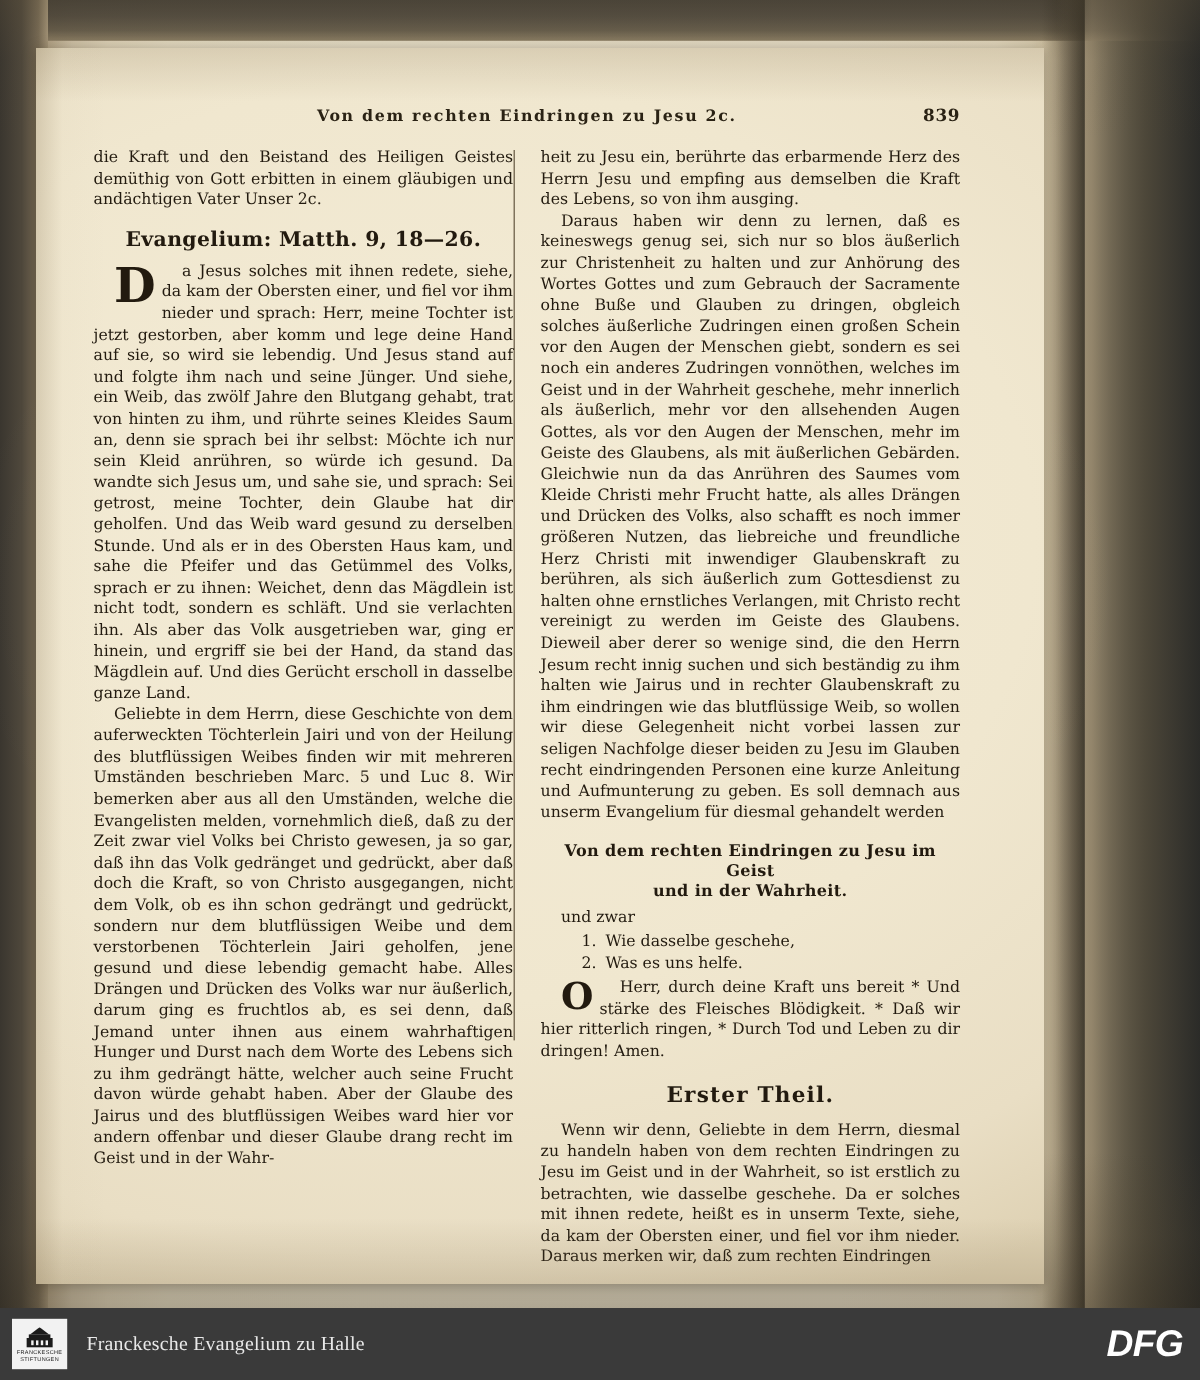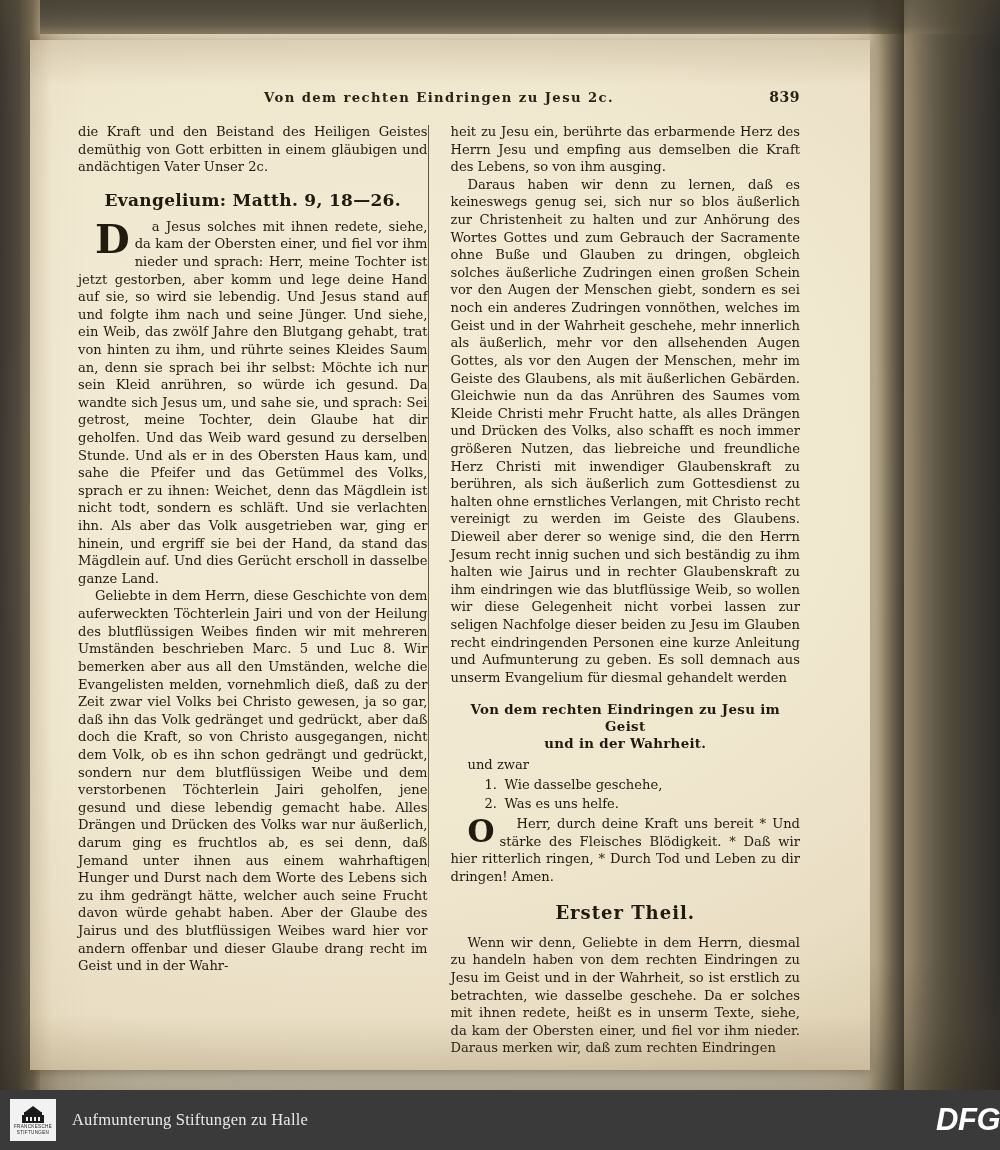--- a/index.html
+++ b/index.html
@@ -231,20 +231,21 @@
   .footer-logo svg { display: block; margin-bottom: 1px; }
   .footer-text {
     color: #e9e9e9;
     font-family: "Liberation Serif", serif;
     font-size: 16.5px;
     margin-left: 16px;
     letter-spacing: 0.2px;
   }
   .dfg {
     margin-left: auto;
+    margin-right: 14px;
     color: #ffffff;
     font-family: "Liberation Sans", sans-serif;
     font-weight: 700;
     font-style: italic;
     font-size: 31px;
     letter-spacing: -0.5px;
   }
 </style>
 </head>
 <body>
@@ -324,17 +325,17 @@
         <rect x="2" y="6" width="18" height="3" fill="#1b1b1b"></rect>
         <polygon points="11,0 19,6 3,6" fill="#1b1b1b"></polygon>
         <rect x="4" y="11" width="2" height="4" fill="#f2f2f2"></rect>
         <rect x="8" y="11" width="2" height="4" fill="#f2f2f2"></rect>
         <rect x="12" y="11" width="2" height="4" fill="#f2f2f2"></rect>
         <rect x="16" y="11" width="2" height="4" fill="#f2f2f2"></rect>
       </svg>
       <span>FRANCKESCHE</span>
       <span>STIFTUNGEN</span>
     </div>
-    <div class="footer-text">Aufmunterung Stiftungen zu Halle</div>
+    <div class="footer-text">Franckesche Evangelium zu Halle</div>
     <div class="dfg">DFG</div>
   </div>
 
 </div>
 
 </body></html>

